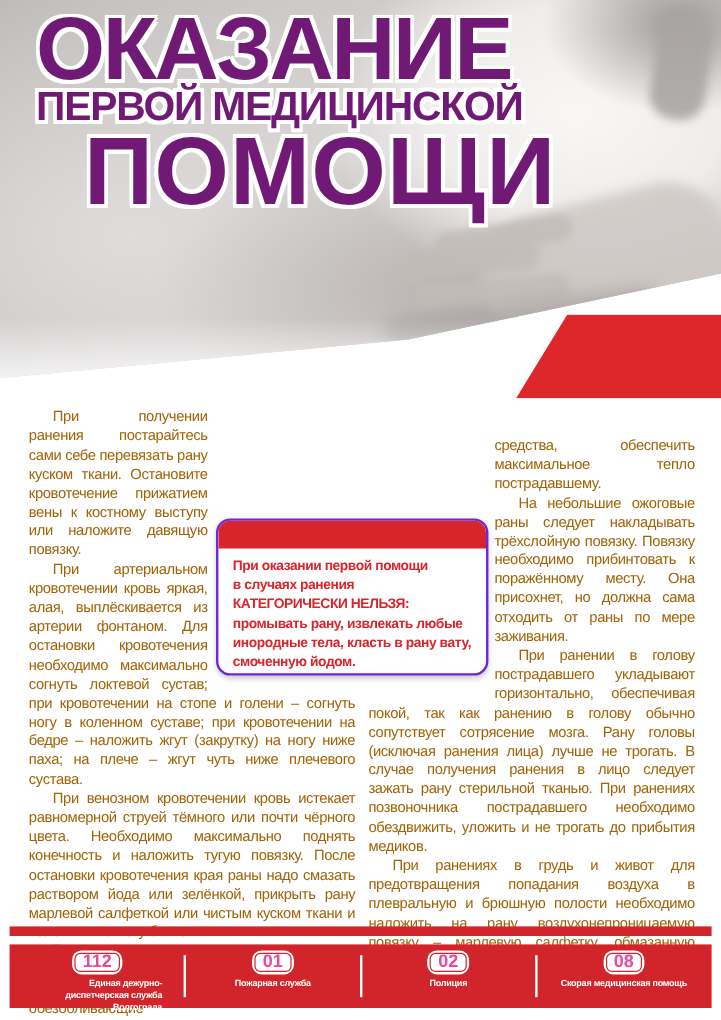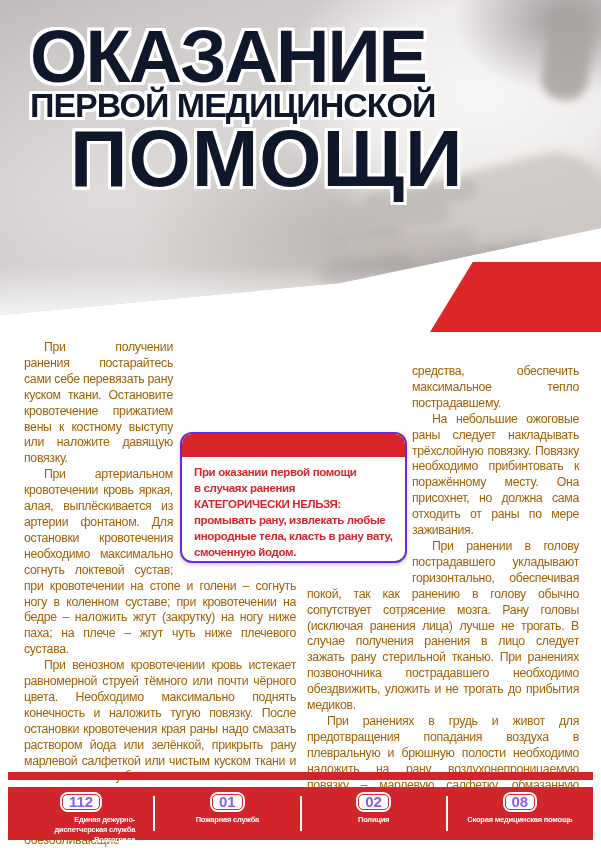--- a/index.html
+++ b/index.html
@@ -33,21 +33,21 @@
   .photo .shadow-line {
     position:absolute; left:320px; top:252px; width:230px; height:26px;
     background:#a7a2a0; border-radius:14px; transform:rotate(-7deg); filter:blur(6px); opacity:.7;
   }
   .photo::after {
     content:""; position:absolute; left:0; right:0; bottom:0; height:70px;
     background:linear-gradient(to bottom, rgba(255,255,255,0), #ffffff 92%);
   }
 
   
-  .title-block { position:absolute; left:30px; top:20px; font-weight:bold; color:#0f172a;
+  .title-block { position:absolute; left:30px; top:4px; font-weight:bold; color:#701a75;
     text-shadow:
       -3px -3px 0 #fff, 3px -3px 0 #fff, -3px 3px 0 #fff, 3px 3px 0 #fff,
       -3px 0 0 #fff, 3px 0 0 #fff, 0 -3px 0 #fff, 0 3px 0 #fff;
   }
   .title-line1 { font-size:74px; line-height:1; letter-spacing:-2px; }
   .title-line2 { font-size:34px;  line-height:1; letter-spacing:-1px; margin-top:-6px; }
   .title-line3 { font-size:80px; line-height:1; letter-spacing:1px;  margin-top:-3px;margin-left:40px; }
 
   
   .red-slab {
@@ -83,21 +83,21 @@
 
   
   .footer-stripe { position:absolute; left:8px; top:772px; width:585px; height:8px; background:#d2242b; }
   .footer-bar {
     position:absolute; left:8px; top:787px; width:585px; height:53px;
     background:#d2242b; display:flex;
   }
   .cell { flex:1; position:relative; display:flex; flex-direction:column; align-items:center; padding-top:5px; box-sizing:border-box; }
   .cell + .cell::before { content:""; position:absolute; left:-1px; top:9px; bottom:9px; width:2px; background:#ffffff; }
   .badge {
-    position:relative; background:#ffffff; color:#8b5cf6; font-weight:bold;
+    position:relative; background:#ffffff; color:#ec4899; font-weight:bold;
     font-size:15px; line-height:1.2; padding:1px 9px; border-radius:8px;
   }
   .badge::after { content:""; position:absolute; inset:2px; border:1px solid #d2242b; border-radius:5px; pointer-events:none; }
   .cell-label {
     margin-top:3px; color:#ffffff; font-weight:bold; text-align:right;
     font-size:7.5px; line-height:1.3; letter-spacing:-0.2px; max-width:108px;
   }
 </style>
 </head>
 <body>

